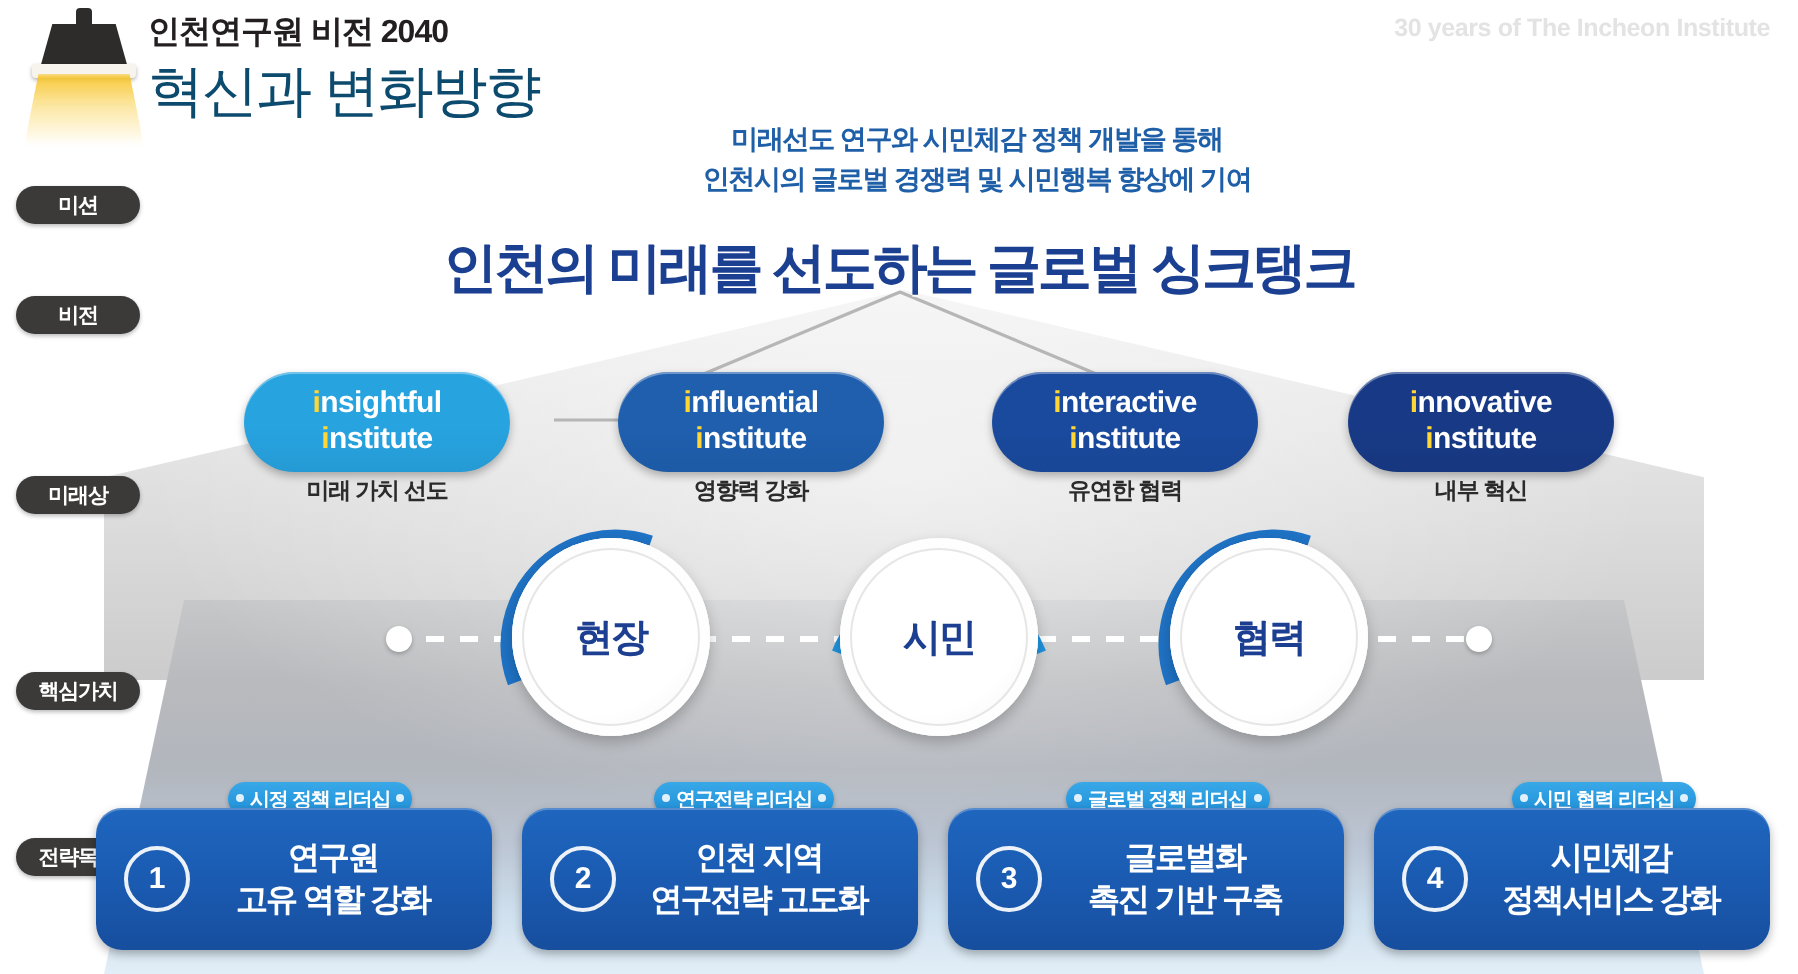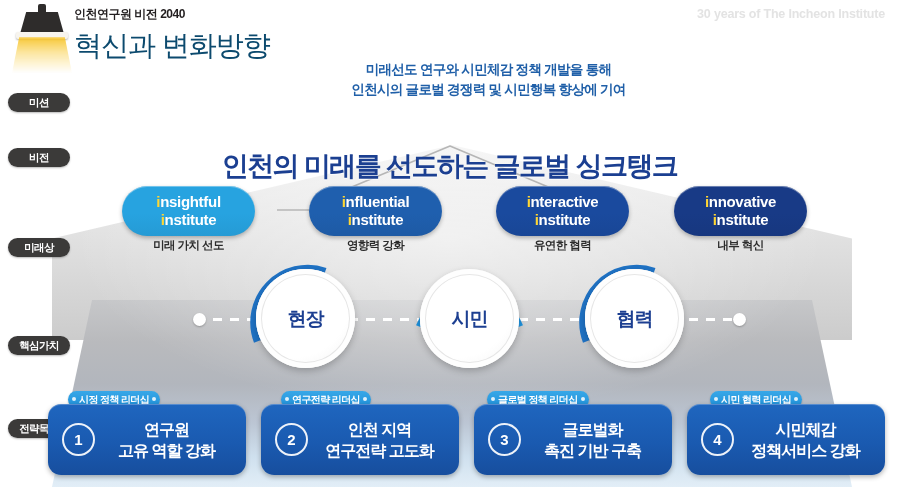--- a/index.html
+++ b/index.html
@@ -40,21 +40,21 @@
   }
   .lamp-stem{position:absolute;left:24px;top:0px;width:8px;height:10px;background:#2e2c2b;border-radius:2px;}
   .lamp-rim{position:absolute;left:2px;top:28px;width:52px;height:7px;background:#f7f4ee;border-radius:2px;box-shadow:0 1px 2px rgba(0,0,0,.3);}
   .lamp-glow{
     position:absolute;left:-2px;top:33px;width:60px;height:36px;
     background:linear-gradient(180deg,rgba(247,195,37,.92) 0%,rgba(250,212,90,.55) 45%,rgba(255,235,160,0) 100%);
     clip-path:polygon(12% 0%,88% 0%,100% 100%,0% 100%);
     filter:blur(1px);
   }
   .title-sm{
-    position:absolute;left:74px;top:6px;font-size:12px;font-weight:bold;color:#231f20;letter-spacing:-.5px;
+    position:absolute;left:74px;top:6px;font-size:16px;font-weight:bold;color:#231f20;letter-spacing:-.5px;
   }
   .title-lg{
     position:absolute;left:74px;top:27px;font-size:28px;font-weight:normal;color:#0c4a6e;letter-spacing:-1px;
   }
   .corner-note{
     position:absolute;right:14px;top:7px;font-size:12.5px;font-weight:bold;color:#e3e3e3;letter-spacing:-.2px;
   }
 
   
   .chip{
@@ -74,21 +74,20 @@
   
   .mission-text{
     position:absolute;left:0;top:60px;width:899px;text-align:center;
     font-size:13.5px;font-weight:bold;color:#1f5fa8;line-height:20px;letter-spacing:-.7px;padding-left:39px;
   }
   
   .vision-text{
     position:absolute;left:0;top:116px;width:899px;text-align:center;
     font-size:27px;font-weight:bold;color:#1b3f91;letter-spacing:-1.6px;
     text-shadow:0 1px 0 rgba(255,255,255,.8);
-    margin-top:32px;
   }
 
   
   .badge{
     position:absolute;top:186px;width:133px;height:50px;border-radius:25px;
     display:flex;flex-direction:column;align-items:center;justify-content:center;
     color:#ffffff;font-size:15px;font-weight:bold;line-height:18px;letter-spacing:-.3px;
     box-shadow:0 2px 4px rgba(0,0,0,.28), inset 0 1px 0 rgba(255,255,255,.35);
   }
   .badge .ln{display:block;white-space:nowrap;}
@@ -138,20 +137,21 @@
   .goal-txt{
     flex:1;text-align:center;color:#ffffff;font-size:16px;font-weight:bold;
     line-height:21px;letter-spacing:-1px;padding-right:8px;
   }
   .goal-tag{
     position:absolute;top:391px;height:17px;padding:0 11px;border-radius:9px;
     background:linear-gradient(180deg,#38a8e8 0%,#1f8fd8 100%);
     color:#ffffff;font-size:10px;font-weight:bold;letter-spacing:-.6px;
     display:flex;align-items:center;justify-content:center;white-space:nowrap;
     box-shadow:0 1px 2px rgba(0,0,0,.25);
+    margin-left:46px;
   }
   .goal-tag::before,.goal-tag::after{
     content:"";position:absolute;top:6px;width:4px;height:4px;border-radius:50%;background:rgba(255,255,255,.85);
   }
   .goal-tag::before{left:4px;}
   .goal-tag::after{right:4px;}
   #goal1{left:48px;} #tag1{left:68px;}
   #goal2{left:261px;} #tag2{left:281px;}
   #goal3{left:474px;} #tag3{left:487px;}
   #goal4{left:687px;} #tag4{left:710px;}

